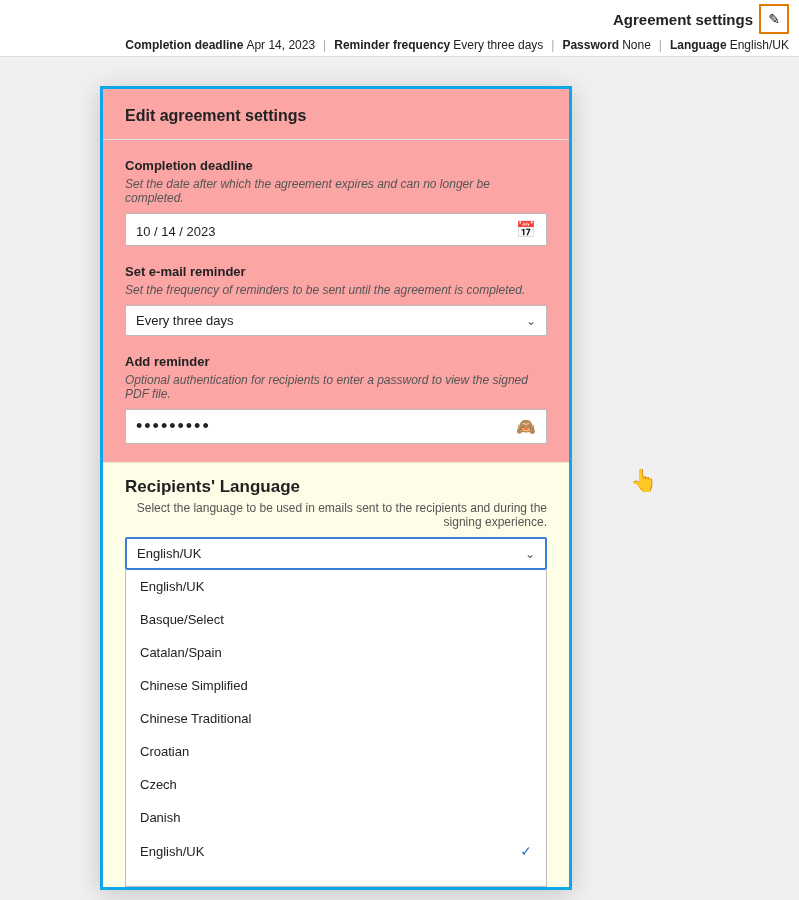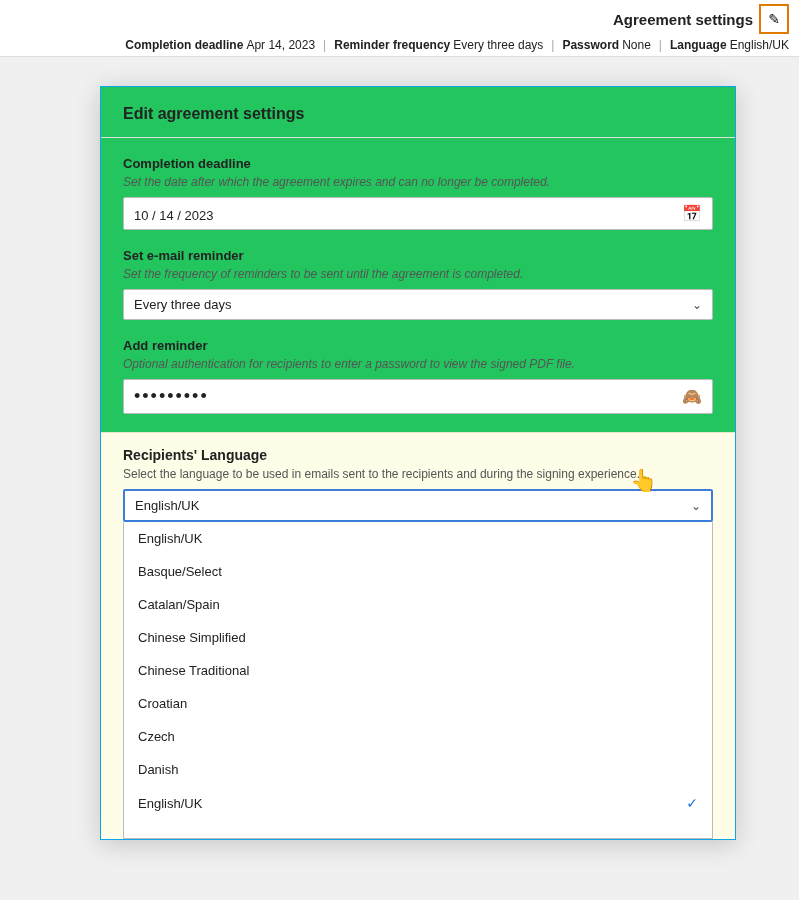--- a/index.html
+++ b/index.html
@@ -69,23 +69,23 @@
     .meta-sep {
       color: #aaa;
       margin: 0 8px;
     }
 
     
     .modal-backdrop {
       position: absolute;
       top: 86px;
       left: 100px;
-      width: 636px;
-      background: #22c55e;
-      border: 1px solid #0ea5e9;
+      width: 472px;
+      background: #fca5a5;
+      border: 3px solid #0ea5e9;
       box-shadow: 0 4px 24px rgba(0,0,0,0.18);
       z-index: 10;
     }
 
     .modal-header {
       padding: 18px 22px 14px;
       border-bottom: 1px solid #e0e0e0;
     }
 
     .modal-title {
@@ -189,30 +189,31 @@
     }
 
     
     .lang-section {
       background: #fdfde8;
       border-top: 1px solid #e8e8c8;
       padding: 14px 22px 0;
     }
 
     .lang-label {
-      font-size: 14px;
+      font-size: 17px;
       font-weight: 700;
       color: #222;
       margin-bottom: 4px;
     }
 
     .lang-desc {
       font-size: 12px;
       color: #555;
       margin-bottom: 8px;
+      text-align: right;
     }
 
     
     .lang-selected-row {
       display: flex;
       align-items: center;
       border: 2px solid #3b7dd8;
       border-radius: 2px;
       padding: 7px 10px;
       background: #fff;

